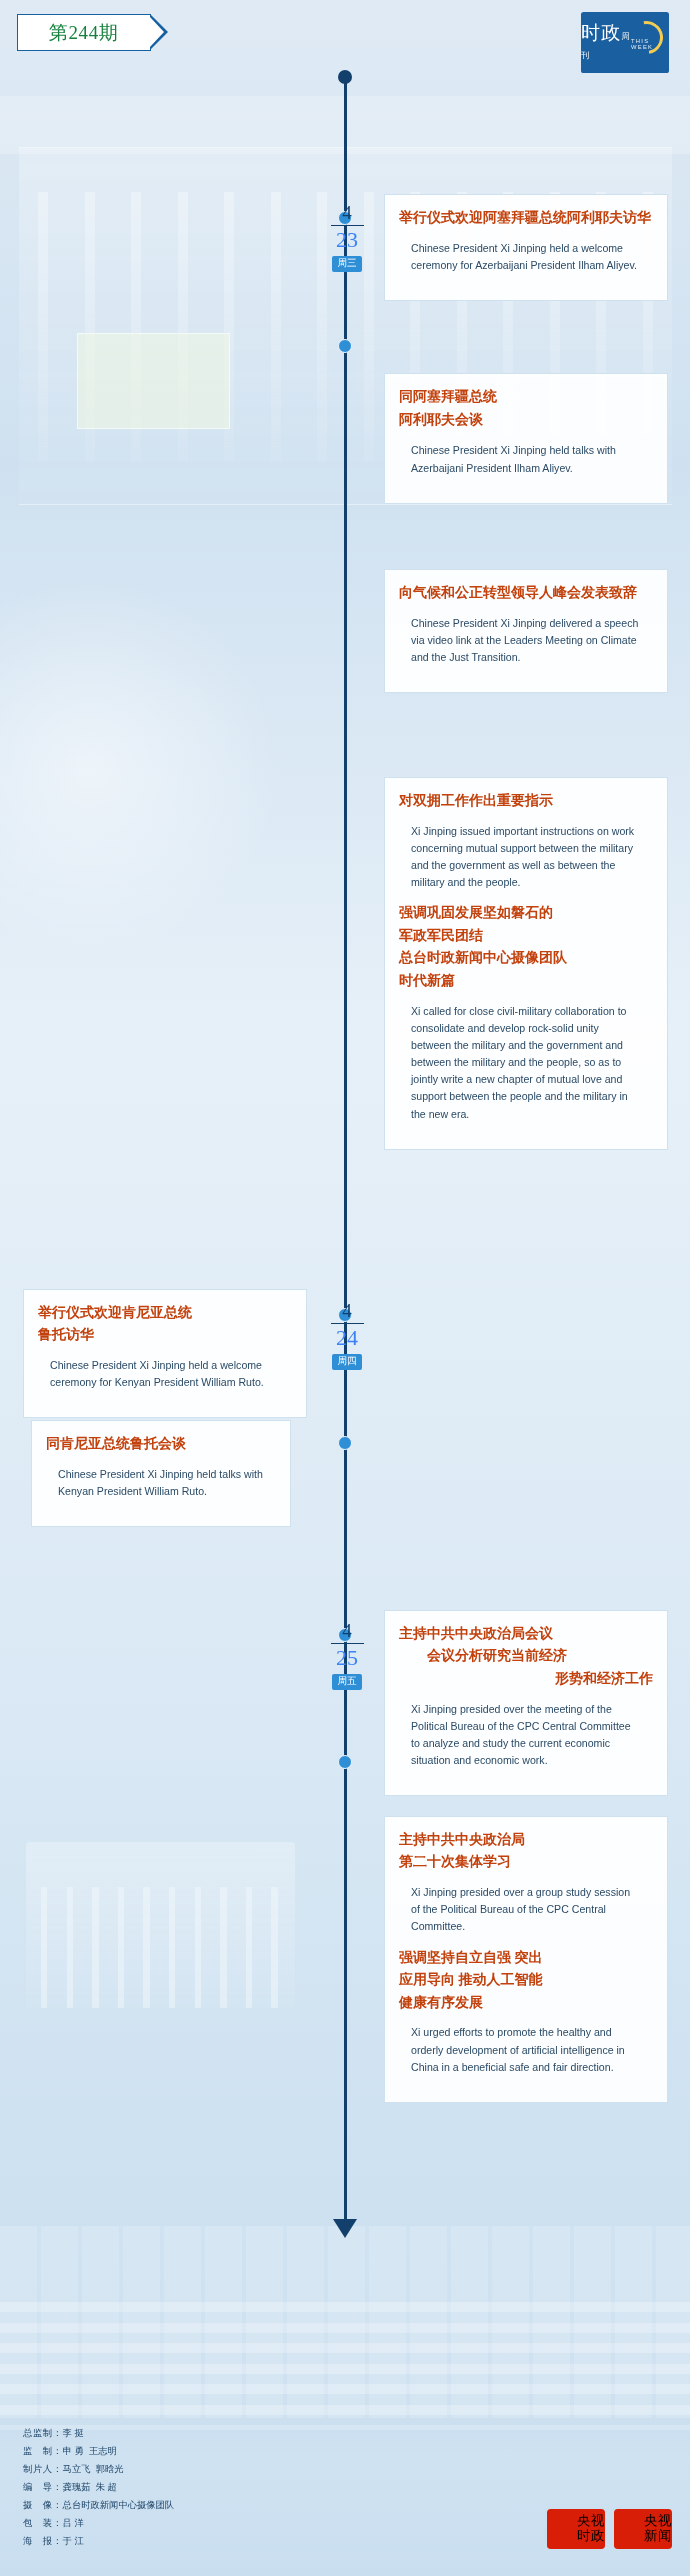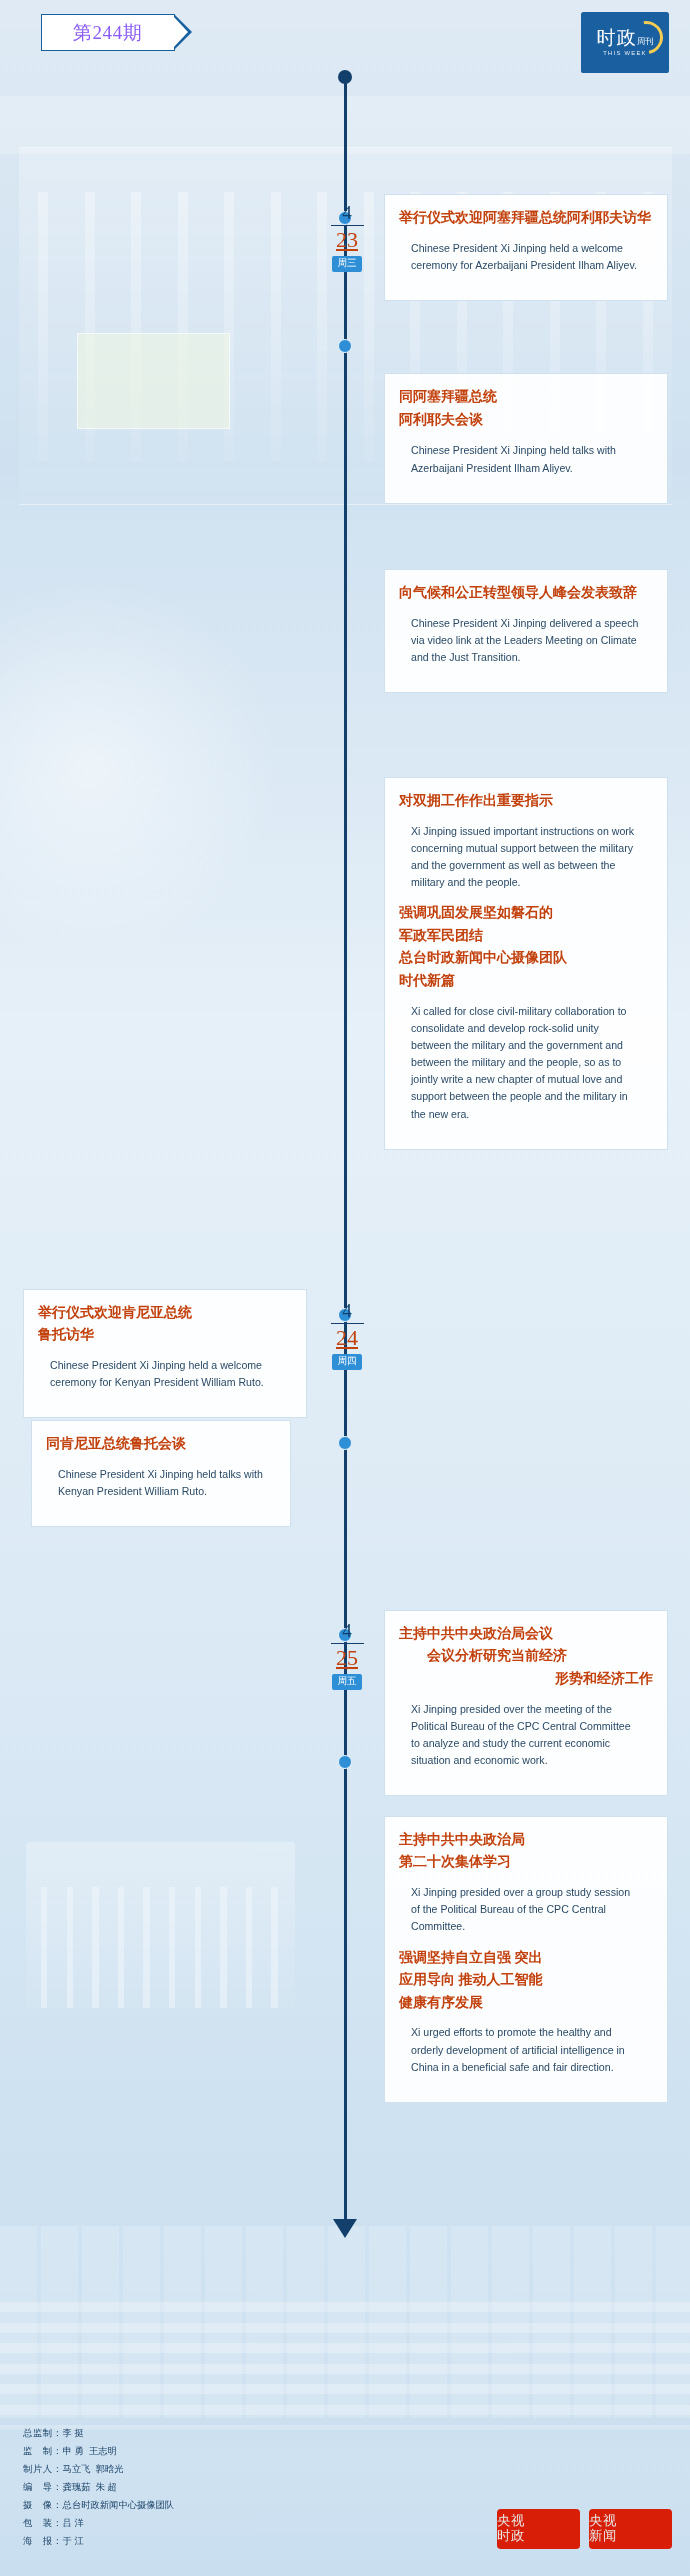--- a/index.html
+++ b/index.html
@@ -62,44 +62,43 @@
     background: radial-gradient(circle, rgba(255,255,255,.5), rgba(255,255,255,0) 70%);
   }
 
   
   .issue-badge {
     position: absolute; left: 16.6px; top: 14px;
     width: 134px; height: 37px;
     background: #ffffff;
     border: 1.3px solid #16609f;
     display: flex; align-items: center; justify-content: center;
-    font-size: 19px; letter-spacing: 0.6px; color: #8b5cf6;
+    font-size: 19px; letter-spacing: 0.6px; color: #15803d;
     font-family: "Liberation Serif", serif;
-    margin-left: 24px;
   }
   .issue-badge:after {
     content: ""; position: absolute; right: -18px; top: -1.3px;
     border-top: 18.5px solid transparent; border-bottom: 18.5px solid transparent;
     border-left: 18px solid #16609f;
   }
   .issue-badge:before {
     content: ""; position: absolute; right: -14.7px; top: 1.3px;
     border-top: 16px solid transparent; border-bottom: 16px solid transparent;
     border-left: 15.3px solid #ffffff;
     z-index: 2;
   }
   .issue-text { position: relative; z-index: 3; }
 
   .logo {
     position: absolute; right: 22px; top: 11.5px;
     width: 88px; height: 61px;
     background: #1a5fa0;
     border-radius: 2.6px;
     color: #fff;
-    display: flex; flex-direction: column; align-items: center; justify-content: center;
+    display: flex; flex-direction: row; align-items: center; justify-content: center;
     overflow: hidden;
   }
   .logo .cn { font-family: "Liberation Serif", serif; font-size: 19px; line-height: 1; letter-spacing: 1.3px; }
   .logo .cn small { font-size: 8.3px; letter-spacing: 0; }
   .logo .en { font-size: 5.8px; letter-spacing: 1.3px; margin-top: 3.8px; opacity: .9; }
   .logo .swoosh {
     position: absolute; right: 6.4px; top: 9px; width: 33px; height: 33px;
     border: 3.8px solid #ffd24d; border-radius: 50%;
     border-left-color: transparent; border-bottom-color: transparent;
     transform: rotate(35deg); opacity: .95;
@@ -126,21 +125,21 @@
     border-radius: 50%; background: #2e8fd6; border: 1.9px solid #e8f3fb;
   }
 
   
   .date-marker {
     position: absolute; width: 54px; text-align: center;
     font-family: "Liberation Serif", serif;
   }
   .date-marker .m { font-size: 19px; line-height: 1; color: #123f6b; }
   .date-marker .rule { width: 33px; height: 1.9px; background: #123f6b; margin: 2.6px auto 2.6px; }
-  .date-marker .d { font-size: 22px; line-height: 1; color: #c2410c; text-decoration: underline; }
+  .date-marker .d { font-size: 22px; line-height: 1; color: #3b82f6; }
   .date-marker .w {
     margin-top: 4.5px; display: inline-block;
     background: #2e8fd6; color: #fff;
     font-family: "Liberation Sans", sans-serif;
     font-size: 9.6px; padding: 1.9px 5.8px; border-radius: 1.9px;
   }
 
   
   .card {
     position: absolute;
@@ -170,23 +169,23 @@
     background: linear-gradient(180deg, rgba(221,235,246,0) 0%, rgba(208,227,242,.85) 25%, #c9deef 100%);
   }
   .credits {
     position: absolute; left: 23px; bottom: 25.6px;
     font-size: 9.3px; line-height: 1.95; color: #1d4468;
   }
   .credits .row { white-space: pre; }
   .credits .lbl { letter-spacing: 0.6px; }
   .cctv-tags { position: absolute; right: 19px; bottom: 27px; display: flex; gap: 9px; }
   .cctv-tag {
-    width: 83px; height: 40px; border-radius: 3.8px;
-    background: #d81e06; color: #e5e5e5;
-    display: flex; align-items: center; justify-content: flex-start;
+    width: 58px; height: 40px; border-radius: 3.8px;
+    background: #d81e06; color: #000000;
+    display: flex; align-items: center; justify-content: flex-end;
     font-family: "Liberation Serif", serif; font-size: 13.4px; line-height: 1.1;
     text-align: center; letter-spacing: 0.6px;
   }
   .cctv-tag span { display: block; }
 </style>
 </head>
 <body>
 
 <div class="bg-layer">
   <div class="bg-band" style="top:96px;height:58px;"></div>

